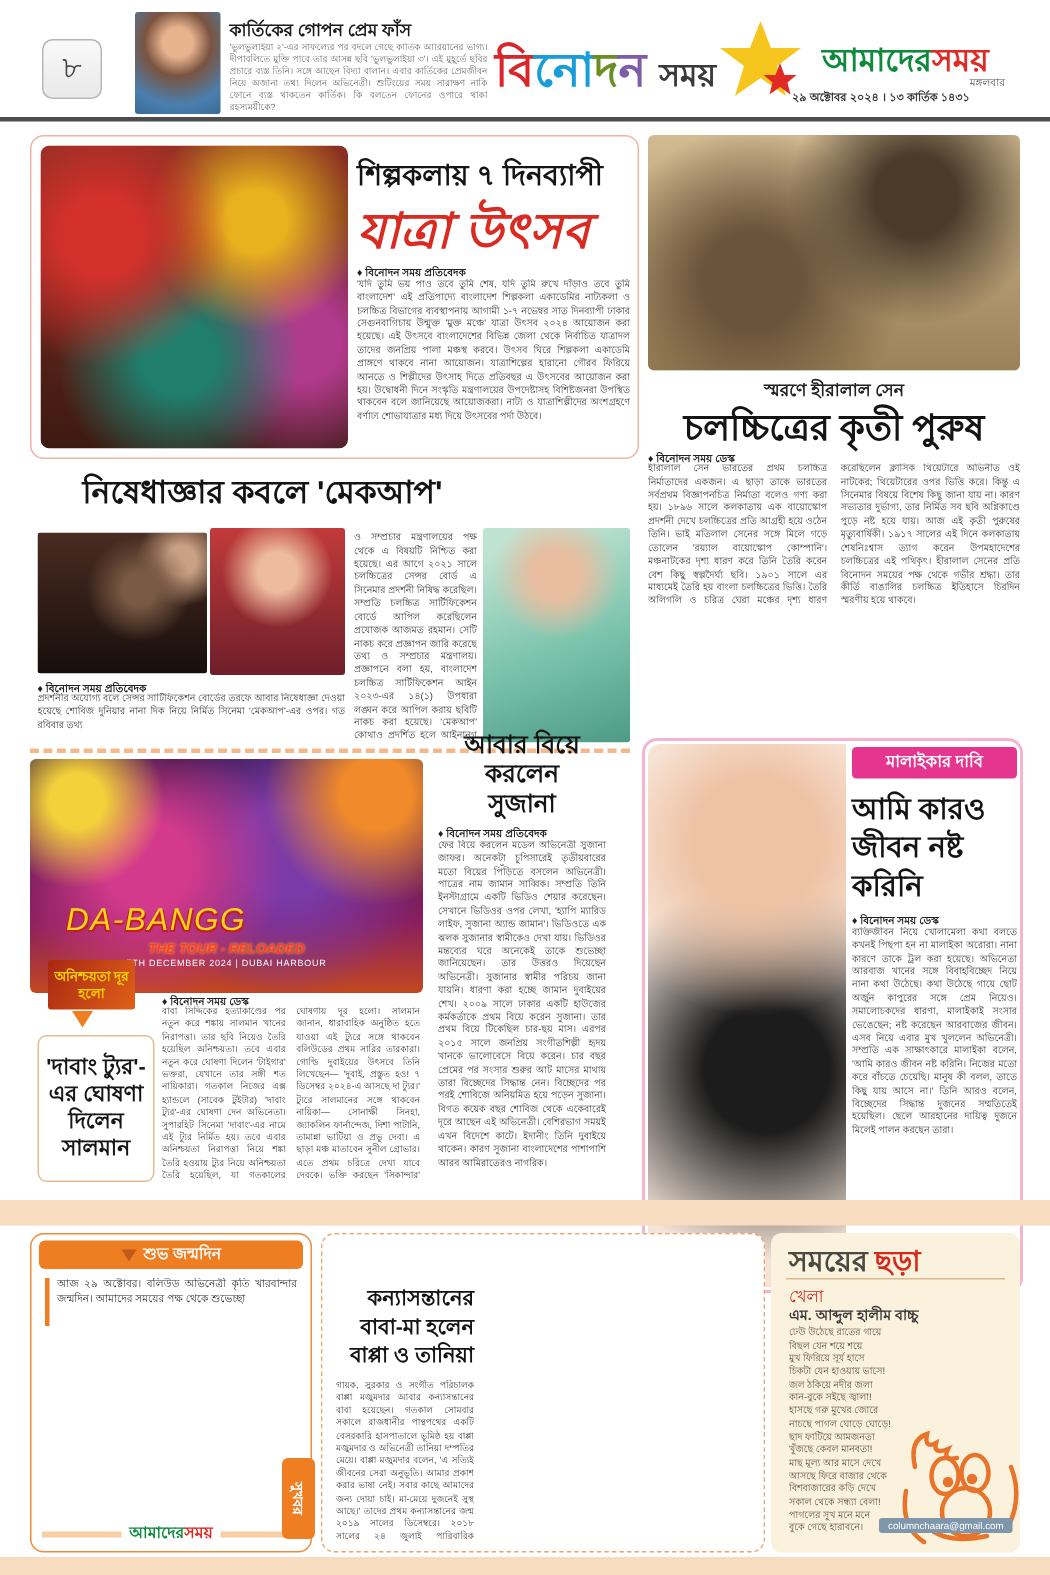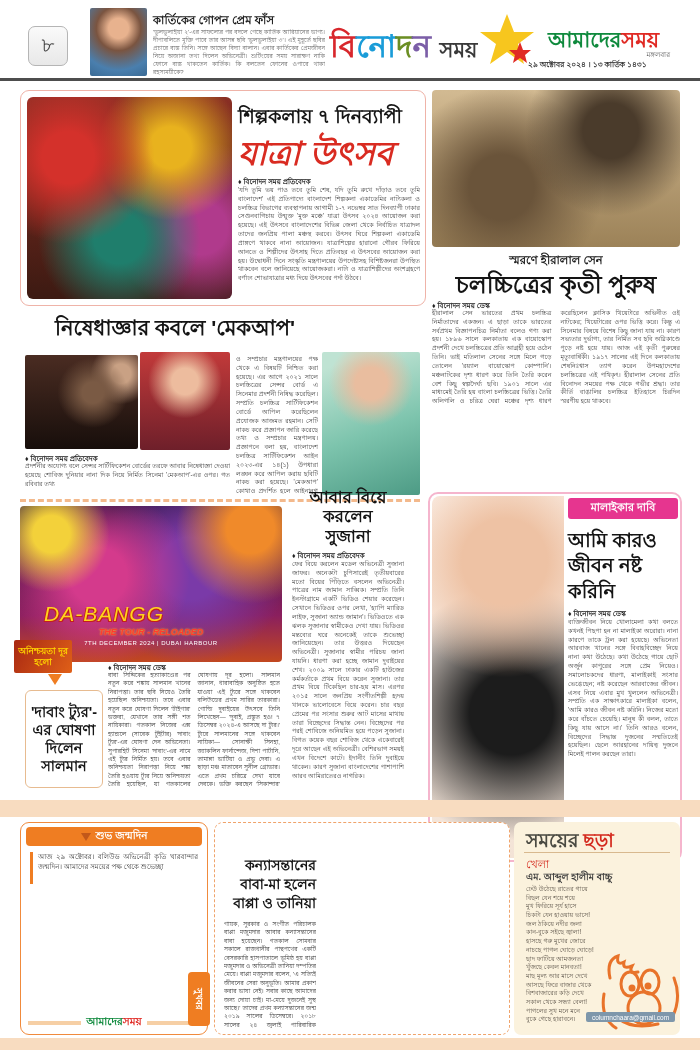--- a/index.html
+++ b/index.html
@@ -68,23 +68,23 @@
       radial-gradient(circle at 12% 18%,#f3d13a 7%,transparent 22%),
       radial-gradient(circle at 88% 15%,#f08a2a 9%,transparent 28%),
       radial-gradient(circle at 30% 45%,#d43a8c 14%,transparent 45%),
       radial-gradient(circle at 65% 40%,#7a3aa8 16%,transparent 50%),
       linear-gradient(#2a1440,#8a1f5e 70%,#c2481f);}
   .db-title{left:0;top:96px;width:100%;text-align:left;font-size:21px;font-weight:normal;font-style:italic;
       color:#ffd41e;text-shadow:1px 1px 0 #c21f1f,-1px 1px 0 #c21f1f;letter-spacing:1px;margin-left:24px;}
   .db-sub{left:0;top:121px;width:100%;text-align:center;font-size:9px;font-weight:bold;font-style:italic;color:#ff3b2f;
       text-shadow:0 0 2px #ffd41e;}
   .db-date{left:0;top:134px;width:100%;text-align:center;font-size:6px;color:#fff;letter-spacing:.5px;}
-  .db-label{left:14px;top:640px;width:58px;height:33px;background:linear-gradient(120deg,#a82812,#e06018);
+  .db-label{left:32px;top:640px;width:58px;height:33px;background:linear-gradient(120deg,#a82812,#e06018);
       color:#ffd200;font-size:9px;font-weight:bold;display:flex;align-items:center;justify-content:center;
-      text-align:center;line-height:1.2;border-radius:2px;}
+      text-align:center;line-height:1.2;border-radius:2px;font-family:Liberation Serif, serif;}
   .tri{width:0;height:0;border-left:7px solid transparent;border-right:7px solid transparent;border-top:11px solid #ef7d22;}
   .db-tri{left:48px;top:674px;}
   .db-hbox{left:25px;top:690px;width:78px;height:98px;border:1px solid #e4b astonish;border:1px solid #e7bb90;border-radius:6px;
       display:flex;align-items:center;justify-content:center;text-align:center;
       font-size:14.5px;font-weight:bold;line-height:1.25;color:#161616;}
   .db-by{left:108px;top:662px;}
   .db-body{left:108px;top:671px;width:172px;height:122px;column-count:2;column-gap:7px;font-size:6px;}
   
   .su-h{left:292px;top:488px;width:112px;text-align:center;font-size:16.5px;font-weight:bold;line-height:1.18;color:#141414;}
   .su-by{left:292px;top:550px;width:112px;}

